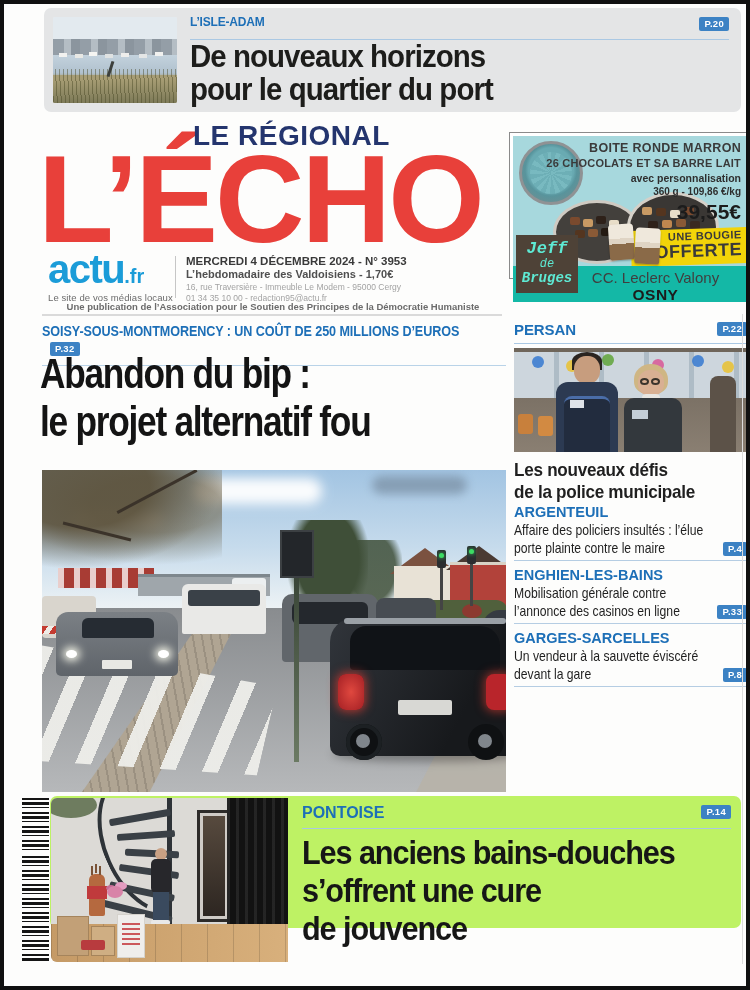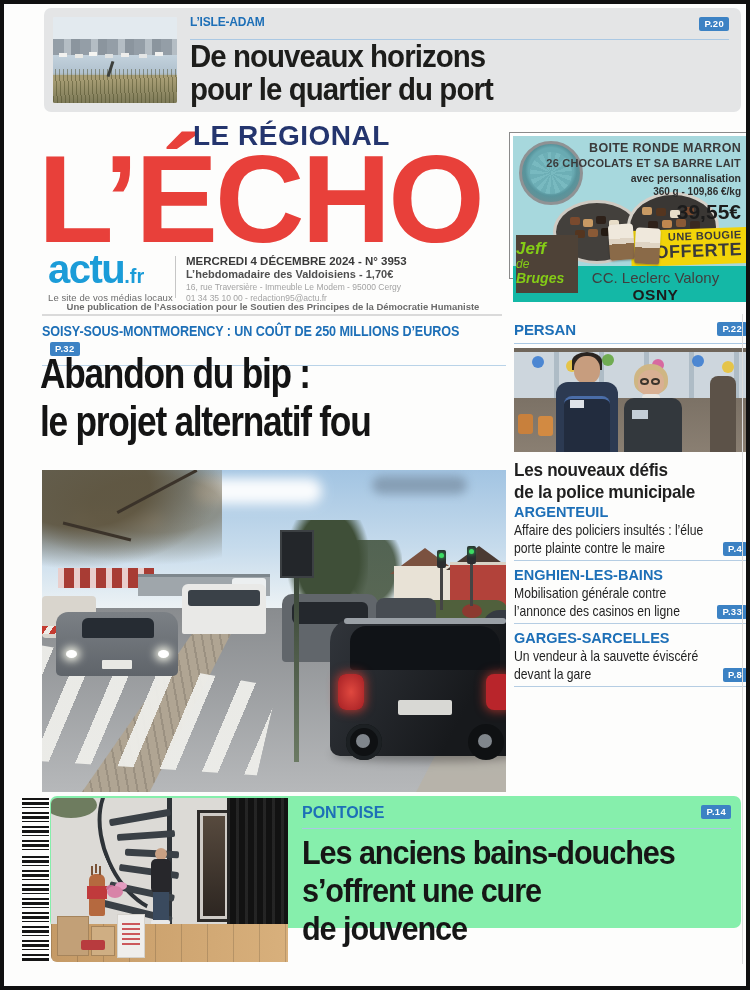--- a/index.html
+++ b/index.html
@@ -66,22 +66,22 @@
   .ad-note{font-size:10.5px;font-weight:700;color:#2e2e2e;margin-top:2px;}
   .ad-weight{font-size:10px;font-weight:600;color:#2e2e2e;}
   .ad-price{font-size:21px;font-weight:700;color:#1c1c1c;margin-top:1px;}
   .ad-ribbon{left:118px;top:93px;width:116px;height:36px;background:#f2d409;transform:rotate(-2deg);
     text-align:right;padding:2px 5px 0 0;box-sizing:border-box;color:#3a3a3a;line-height:1;}
   .ad-o1{font-size:11px;font-weight:700;letter-spacing:.4px;}
   .ad-o2{font-size:18px;font-weight:700;letter-spacing:.5px;}
   .candle{left:96px;top:88px;width:25px;height:36px;border-radius:4px 4px 3px 3px;
     background:linear-gradient(#efe8dc 0 40%,#dfd4c4 40% 55%,#8a6a48 55% 100%);box-shadow:0 1px 2px rgba(0,0,0,.3);transform:rotate(-4deg);z-index:4;}
   .candle.c2{left:122px;top:92px;transform:rotate(3deg);}
-  .jeff{left:6px;top:102px;width:62px;height:58px;background:#4e4237;z-index:5;color:#84cc16;
-    font-family:Liberation Sans, sans-serif;font-style:italic;line-height:1;padding-top:5px;box-sizing:border-box;}
+  .jeff{left:6px;top:102px;width:62px;height:58px;background:#4e4237;z-index:5;color:#5eead4;
+    font-family:Liberation Mono, monospace;font-style:italic;text-align:center;line-height:1;padding-top:5px;box-sizing:border-box;}
   .jeff-l1{font-size:17px;font-weight:700;}
   .jeff-l2{font-size:12px;margin:1px 0 1px;}
   .jeff-l3{font-size:14px;font-weight:700;}
   .ad-strip{position:relative;width:100%;height:36px;background:#14b8a6;text-align:center;line-height:1.15;padding-top:3px;box-sizing:border-box;}
   .ad-store{font-size:15px;color:#3f3f3f;margin-left:52px;}
   .ad-city{font-size:15.5px;font-weight:700;color:#1c1c1c;margin-left:52px;letter-spacing:.5px;}
 
   
   .lead-kickrow{left:38px;top:318px;width:464px;border-bottom:1px solid #b9d3e8;padding-bottom:7px;}
   .lead-kicker{display:inline-block;font-size:15px;letter-spacing:-.1px;}
@@ -187,21 +187,21 @@
     background:linear-gradient(#d3dee8 0 36%,#b4bfa6 60%,#8e9a80 100%);}
   .pd-tree{right:-8px;top:0;width:26px;height:60px;background:#4a4438;border-radius:40%;opacity:.8;}
   .pd-head{left:34px;top:10px;width:19px;height:19px;background:#d8cab4;border-radius:50%;}
   .pd-jacket{left:8px;top:26px;width:56px;height:58px;background:#e2a83c;border-radius:14px 14px 4px 4px;}
   .pd-dog{left:16px;top:6px;width:40px;height:46px;background:#17181a;border-radius:46% 40% 40% 40%;transform:rotate(-14deg);}
   .pd-ear{left:20px;top:4px;width:10px;height:14px;background:#0c0d0e;border-radius:50% 50% 0 0;transform:rotate(-24deg);}
 
   .page-edge{left:738px;top:310px;width:1px;height:650px;background:#dcdcdc;}
 
   
-  .banner-bottom{left:46px;top:792px;width:691px;height:132px;background:#86efac;border-radius:7px;}
+  .banner-bottom{left:46px;top:792px;width:691px;height:132px;background:#bef264;border-radius:7px;}
   .bb-photo{left:1px;top:2px;width:237px;height:164px;border-radius:6px 0 0 6px;overflow:hidden;background:#dcdad6;}
   .bn-garland{left:-6px;top:-6px;width:52px;height:26px;background:#5a6b4a;border-radius:50%;opacity:.85;}
   .bn-pole{left:116px;top:0;width:5px;height:126px;background:#2e3338;}
   .bn-step{position:absolute;height:7px;background:#3a4046;border-radius:2px;}
   .bn-rail{left:52px;top:-30px;width:96px;height:150px;border:4px solid #2e3338;border-color:#2e3338 transparent transparent #2e3338;border-radius:50%;transform:rotate(-24deg);box-sizing:border-box;}
   .bn-man-head{left:104px;top:50px;width:12px;height:12px;background:#c9a184;border-radius:50%;}
   .bn-man-top{left:100px;top:61px;width:20px;height:34px;background:#27272b;border-radius:5px;}
   .bn-man-legs{left:102px;top:94px;width:16px;height:30px;background:#3a4a5e;}
   .bn-man-shoes{left:100px;top:122px;width:19px;height:5px;background:#e8e8e8;border-radius:2px;}
   .bn-door{left:146px;top:12px;width:34px;height:112px;background:#cfcbc6;border:3px solid #2d2b29;box-sizing:border-box;}

